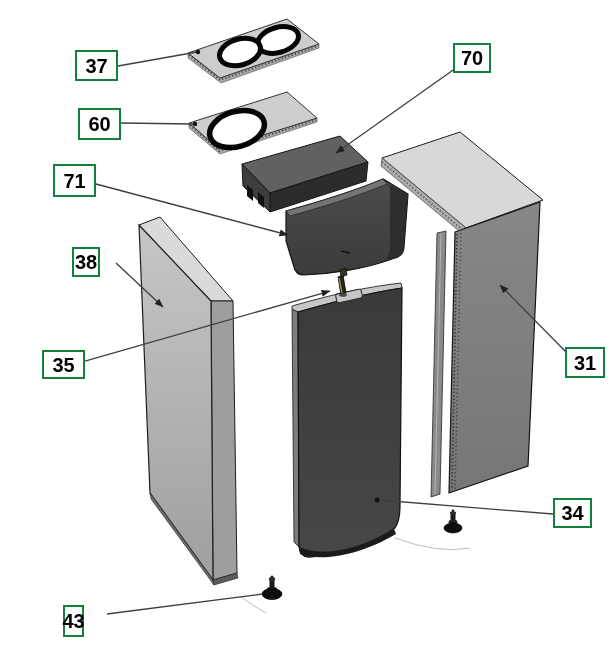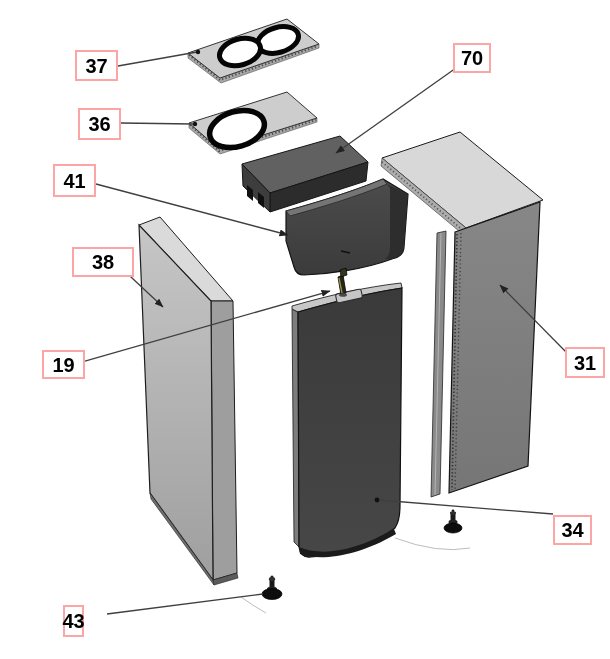--- a/index.html
+++ b/index.html
@@ -1,19 +1,19 @@
 <!DOCTYPE html>
 <html><head>
 <meta charset="utf-8">
 <style>
   html,body{margin:0;padding:0;background:#fff;}
   .stage{position:relative;width:610px;height:659px;background:#ffffff;overflow:hidden;
          font-family:"Liberation Sans",sans-serif;}
   .stage svg{position:absolute;left:0;top:0;}
-  .callout{position:absolute;background:#ffffff;border:2px solid #fca5a5;box-sizing:border-box;
+  .callout{position:absolute;background:#ffffff;border:2px solid #15803d;box-sizing:border-box;
            display:flex;align-items:center;justify-content:center;
            font-weight:bold;font-size:20px;color:#000;line-height:1;}
 </style>
 </head>
 <body>
 
 <div class="stage">
 
 <svg width="610" height="659" viewBox="0 0 610 659">
   <defs>
@@ -133,37 +133,37 @@
     <path d="M553,514 L379,500"></path>
     <circle cx="377" cy="500" r="2.4" fill="#111" stroke="none"></circle>
     <path d="M107,614 L263,594"></path>
   </g>
 </svg>
 
   <div class="callout" style="left:75px;top:50px;width:43px;height:31px">
       <span>37</span>
     </div>
   <div class="callout" style="left:78px;top:108px;width:43px;height:32px">
-      <span>36</span>
+      <span>60</span>
     </div>
   <div class="callout" style="left:453px;top:43px;width:38px;height:30px">
       <span>70</span>
     </div>
   <div class="callout" style="left:53px;top:164px;width:43px;height:33px">
-      <span>41</span>
+      <span>71</span>
     </div>
-  <div class="callout" style="left:72px;top:247px;width:62px;height:30px">
+  <div class="callout" style="left:72px;top:247px;width:28px;height:30px">
       <span>38</span>
     </div>
   <div class="callout" style="left:42px;top:350px;width:43px;height:29px">
-      <span>19</span>
+      <span>35</span>
     </div>
   <div class="callout" style="left:565px;top:347px;width:40px;height:31px">
       <span>31</span>
     </div>
-  <div class="callout" style="left:553px;top:515px;width:39px;height:30px">
+  <div class="callout" style="left:553px;top:498px;width:39px;height:30px">
       <span>34</span>
     </div>
   <div class="callout" style="left:63px;top:605px;width:21px;height:32px">
       <span>43</span>
     </div>
 
 </div>
 
 </body></html>

